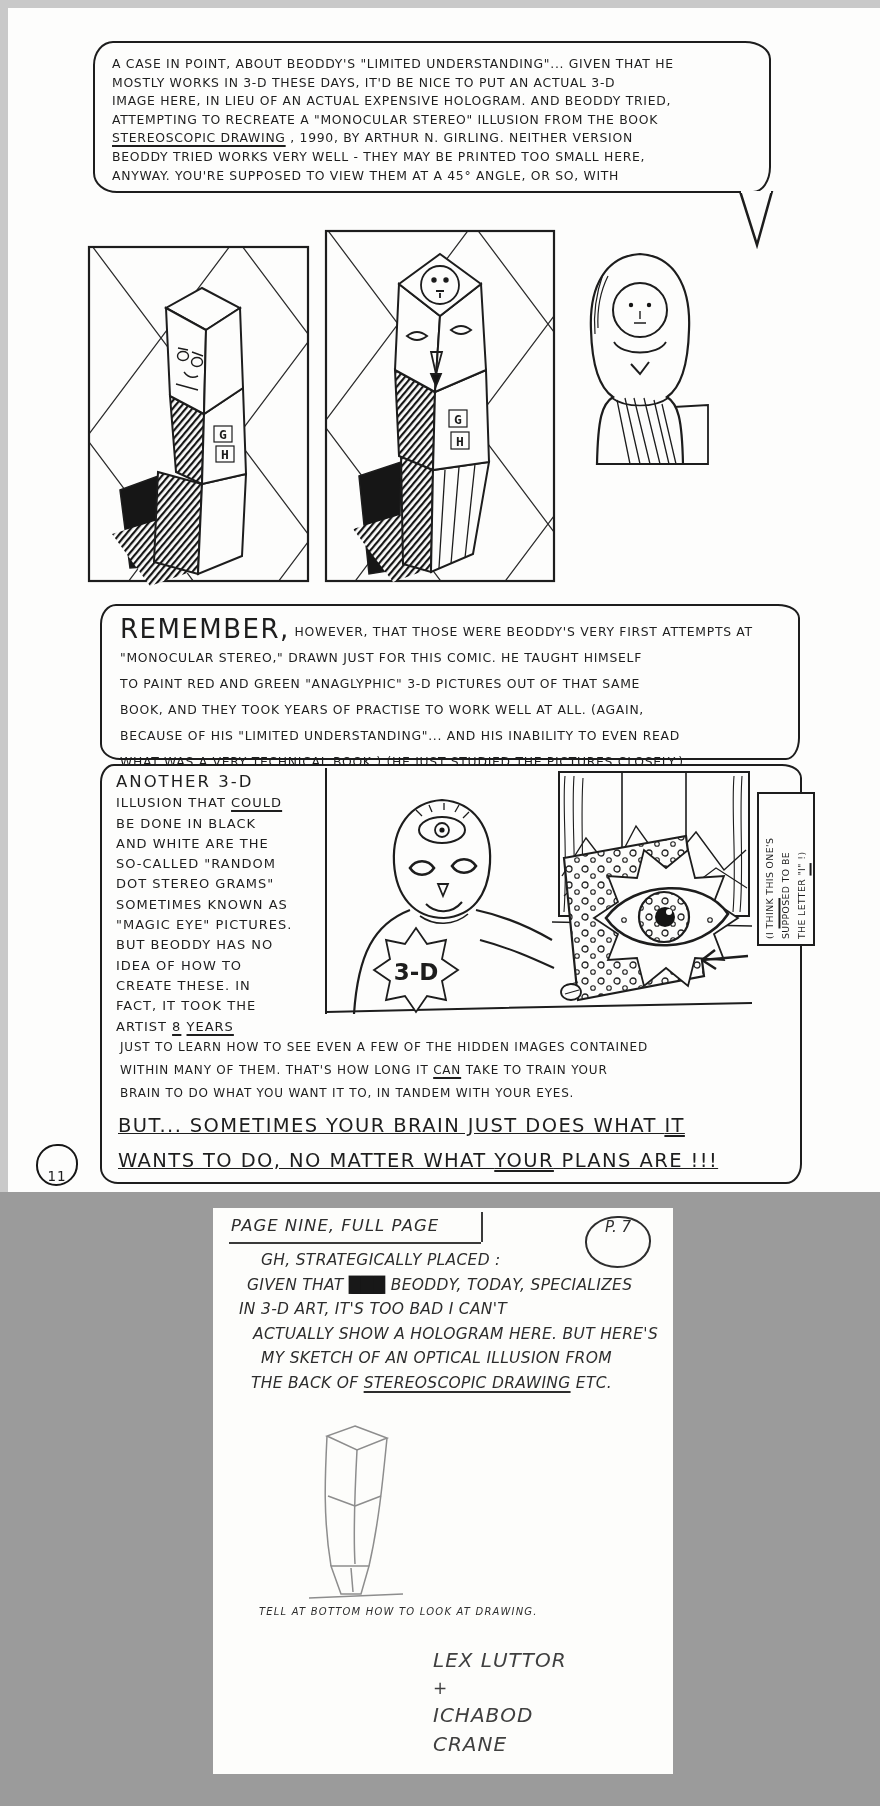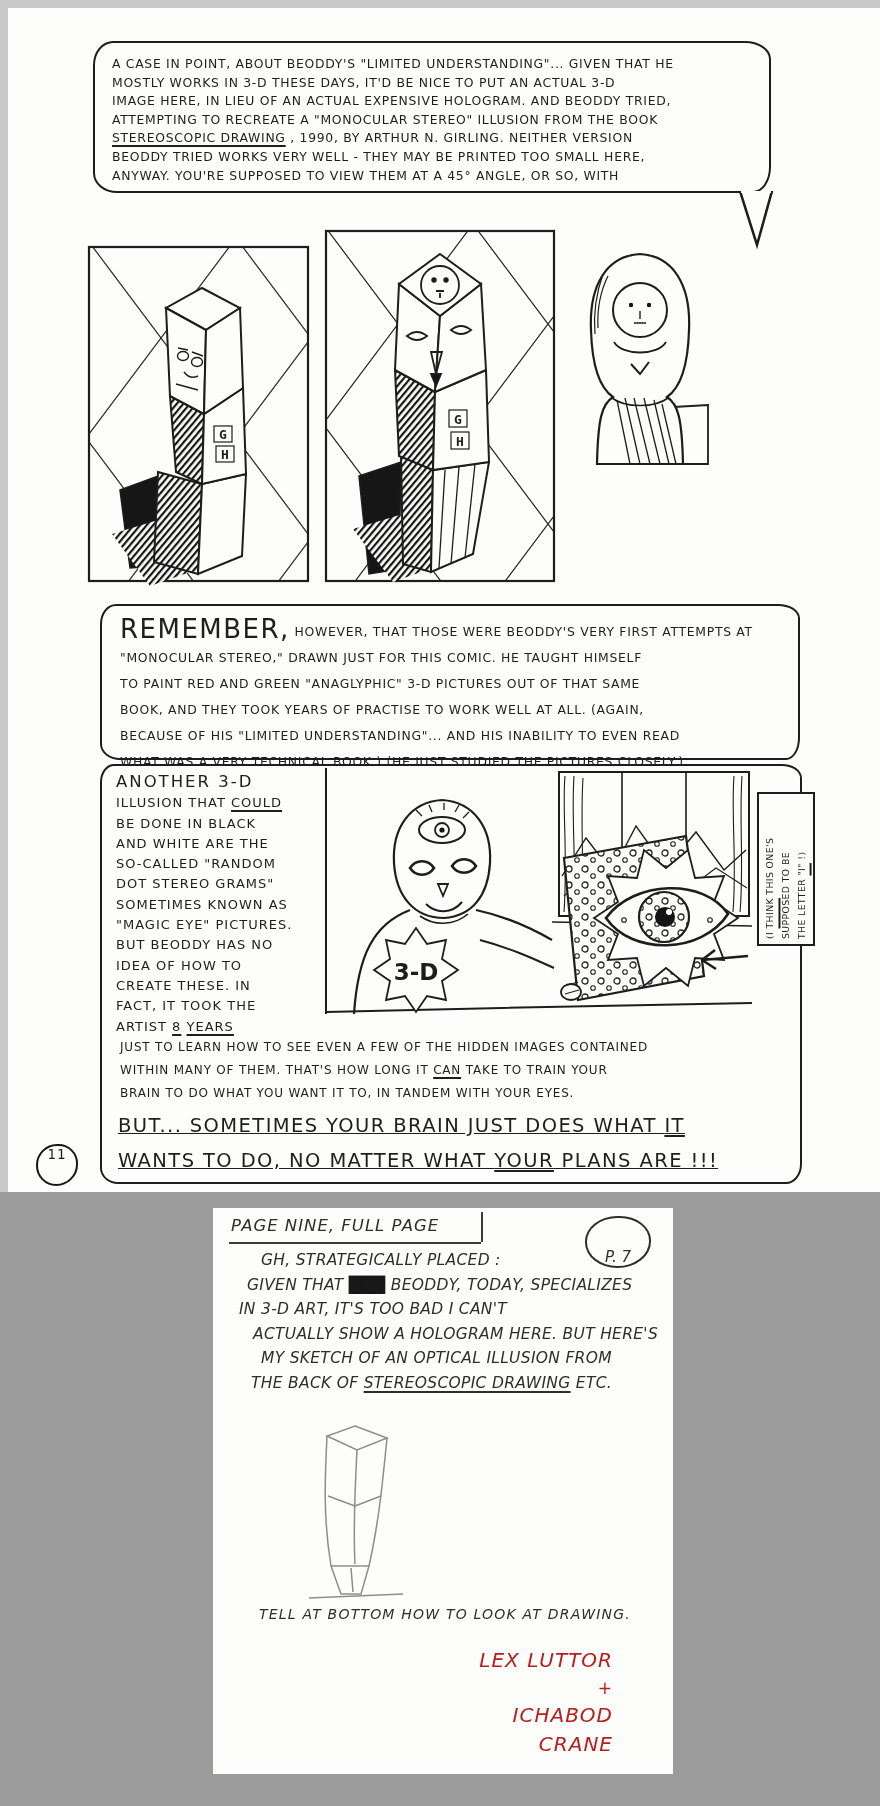--- a/index.html
+++ b/index.html
@@ -33,33 +33,33 @@
   .wides{left:18px;top:270px;}
   .wides .wl{font-size:12px;line-height:23.2px;letter-spacing:.8px;white-space:nowrap;}
   .bigs{left:16px;top:342px;}
   .bigs .gl{font-size:19.5px;line-height:35px;letter-spacing:1.4px;white-space:nowrap;text-decoration:underline;}
   
   .mnote{left:655px;top:26px;width:58px;height:154px;border:2px solid #1d1d1d;background:#fdfdfc;box-sizing:border-box;}
   .mnote-inner{writing-mode:vertical-rl;transform:rotate(180deg);width:100%;height:100%;
                font-size:9.3px;line-height:16px;letter-spacing:.4px;padding:5px 3px;box-sizing:border-box;}
   .mnote-inner div{white-space:nowrap;}
   .pagenum{left:28px;top:1136px;width:38px;height:38px;border:2.5px solid #161616;border-radius:50% 46% 52% 48%;
-           display:flex;align-items:flex-start;justify-content:center;font-size:13.5px;letter-spacing:1px;}
+           display:flex;align-items:flex-end;justify-content:center;font-size:13.5px;letter-spacing:1px;}
   
   .graybg{top:1192px;left:0;width:880px;height:614px;background:#9b9b9b;}
   .draft{left:213px;top:1208px;width:460px;height:566px;background:#fdfdfb;font-style:italic;color:#2d2d2d;}
   .dheader{left:16px;top:8px;font-size:16.5px;letter-spacing:1px;border-bottom:2px solid #3a3a3a;
            padding:0 42px 7px 2px;position:absolute;}
   .dheader:after{content:"";position:absolute;right:-2px;bottom:0;height:30px;border-right:2px solid #3a3a3a;}
   .pref{left:372px;top:8px;width:62px;height:48px;border:2.5px solid #2e2e2e;border-radius:50% 48% 52% 50%;
-        display:flex;align-items:flex-end;justify-content:center;font-size:15px;}
+        display:flex;align-items:flex-start;justify-content:center;font-size:15px;}
   .dnotes{left:26px;top:40px;font-size:15.5px;line-height:24.5px;letter-spacing:.3px;}
   .dnotes .dl{white-space:nowrap;}
-  .dcaption{left:46px;top:398px;font-size:14px;letter-spacing:1.2px;white-space:nowrap;}
-  .dsig{left:220px;top:438px;width:180px;text-align:right;font-size:20px;line-height:29px;letter-spacing:1px;color:#b91c1c;}
+  .dcaption{left:46px;top:398px;font-size:10px;letter-spacing:1.2px;white-space:nowrap;}
+  .dsig{left:220px;top:438px;width:180px;text-align:left;font-size:20px;line-height:29px;letter-spacing:1px;color:#404040;}
   .dsig .plus{font-size:17px;line-height:26px;}
   svg{display:block;}
 </style>
 </head>
 <body>
 
 <div class="abs comic">
 
   <div class="abs bubble hand">
     <div class="bl nowrap"><span>A CASE IN POINT, ABOUT BEODDY'S "LIMITED UNDERSTANDING"...  GIVEN THAT HE</span></div>

